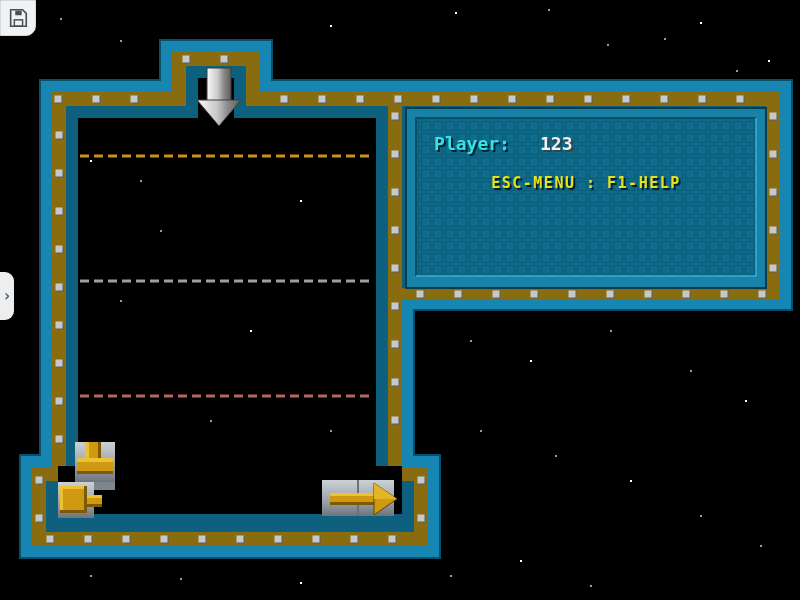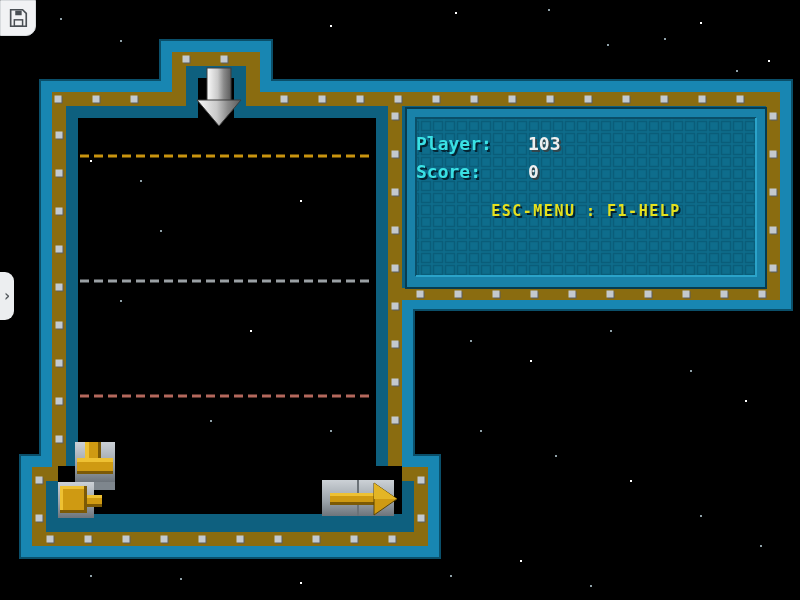--- a/index.html
+++ b/index.html
@@ -13,21 +13,21 @@
             justify-content:center;box-shadow:0 1px 3px rgba(0,0,0,.4);cursor:pointer;}
   .side-tab{position:absolute;left:0;top:272px;width:14px;height:48px;background:#eceef0;
             border-radius:0 9px 9px 0;display:flex;align-items:center;justify-content:center;
             box-shadow:1px 1px 3px rgba(0,0,0,.5);cursor:pointer;}
   .side-tab span{color:#555a5f;font-size:15px;font-weight:bold;line-height:1;}
 
   
   .hud{position:absolute;left:416px;top:118px;width:340px;height:160px;padding-top:12px;
        box-sizing:border-box;font-weight:bold;}
   .hud .row{height:28px;line-height:28px;white-space:nowrap;font-size:18px;}
-  .hud .lbl{display:inline-block;width:100px;text-align:left;color:var(--cyan);
+  .hud .lbl{display:inline-block;width:112px;text-align:center;color:var(--cyan);
             text-shadow:2px 2px 0 rgba(4,26,36,.85);}
   .hud .val{margin-left:12px;color:var(--white);text-shadow:2px 2px 0 rgba(60,60,60,.8);}
   .hud .sfx{margin-left:20px;color:var(--cyan);text-shadow:2px 2px 0 rgba(4,26,36,.85);}
   .hud .help{margin-top:16px;text-align:center;font-size:15px;letter-spacing:1.5px;
              color:var(--yellow);text-shadow:2px 2px 0 rgba(4,26,36,.9);}
 </style>
 </head>
 <body>
 
 <div class="stage">
@@ -287,21 +287,18 @@
       <rect x="9" y="4" width="7" height="5" fill="#4a4f54"></rect>
     </svg>
   </div>
 
   <div class="side-tab">
     <span>›</span>
   </div>
 
   <div class="hud">
     <div class="row">
-      <span class="lbl">Player:</span><span class="val">103</span><span class="sfx"></span>
-    </div>
-    <div class="row">
-      <span class="lbl">Score:</span><span class="val">0</span><span class="sfx"></span>
+      <span class="lbl">Player:</span><span class="val">123</span><span class="sfx"></span>
     </div>
     <div class="help">ESC-MENU : F1-HELP</div>
   </div>
 
 </div>
 
 </body></html>

